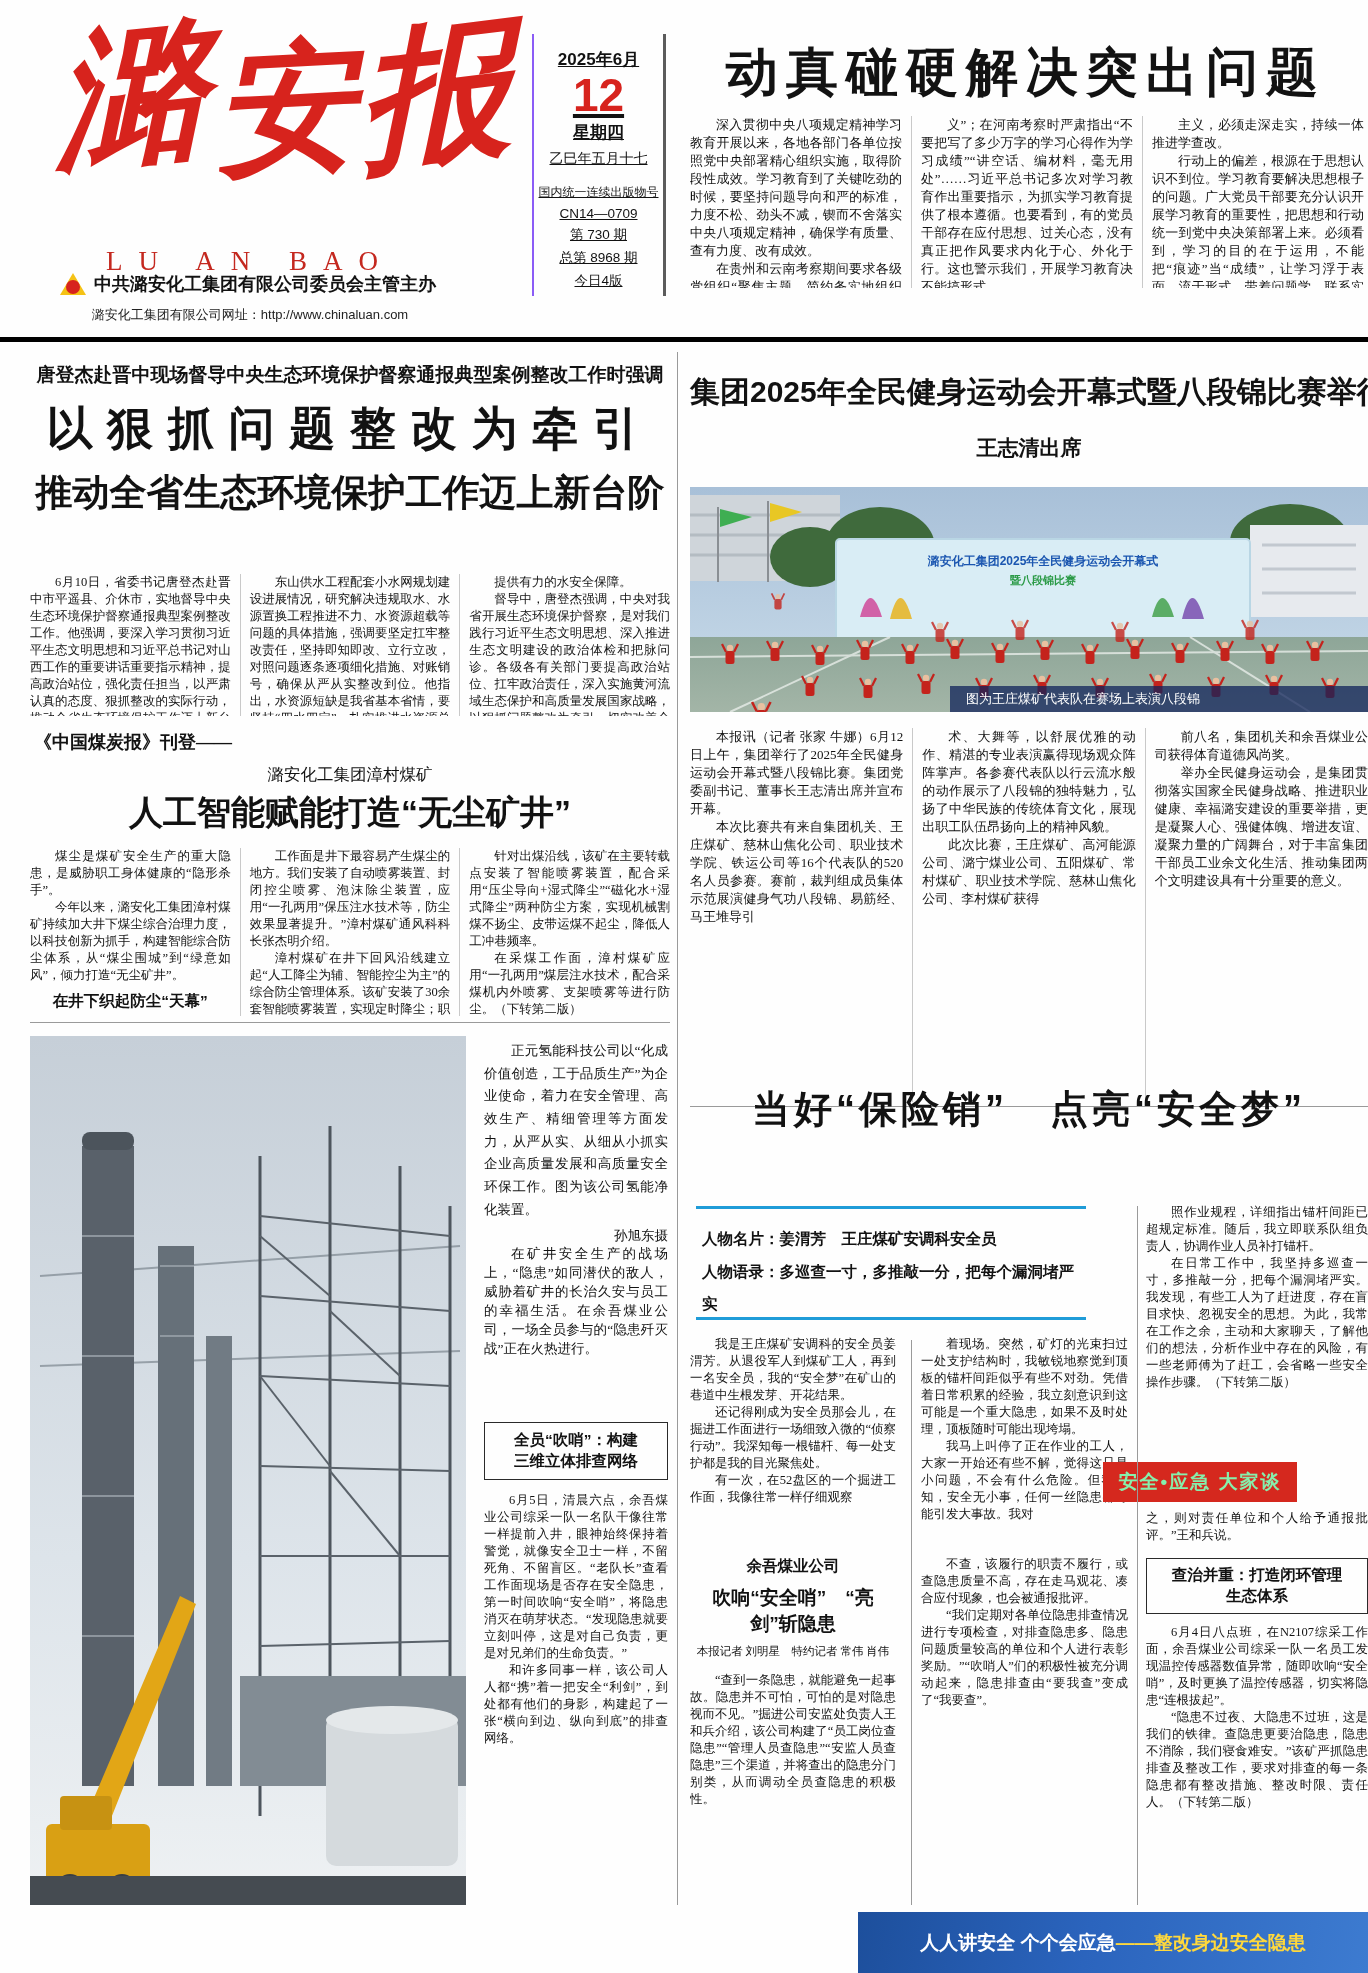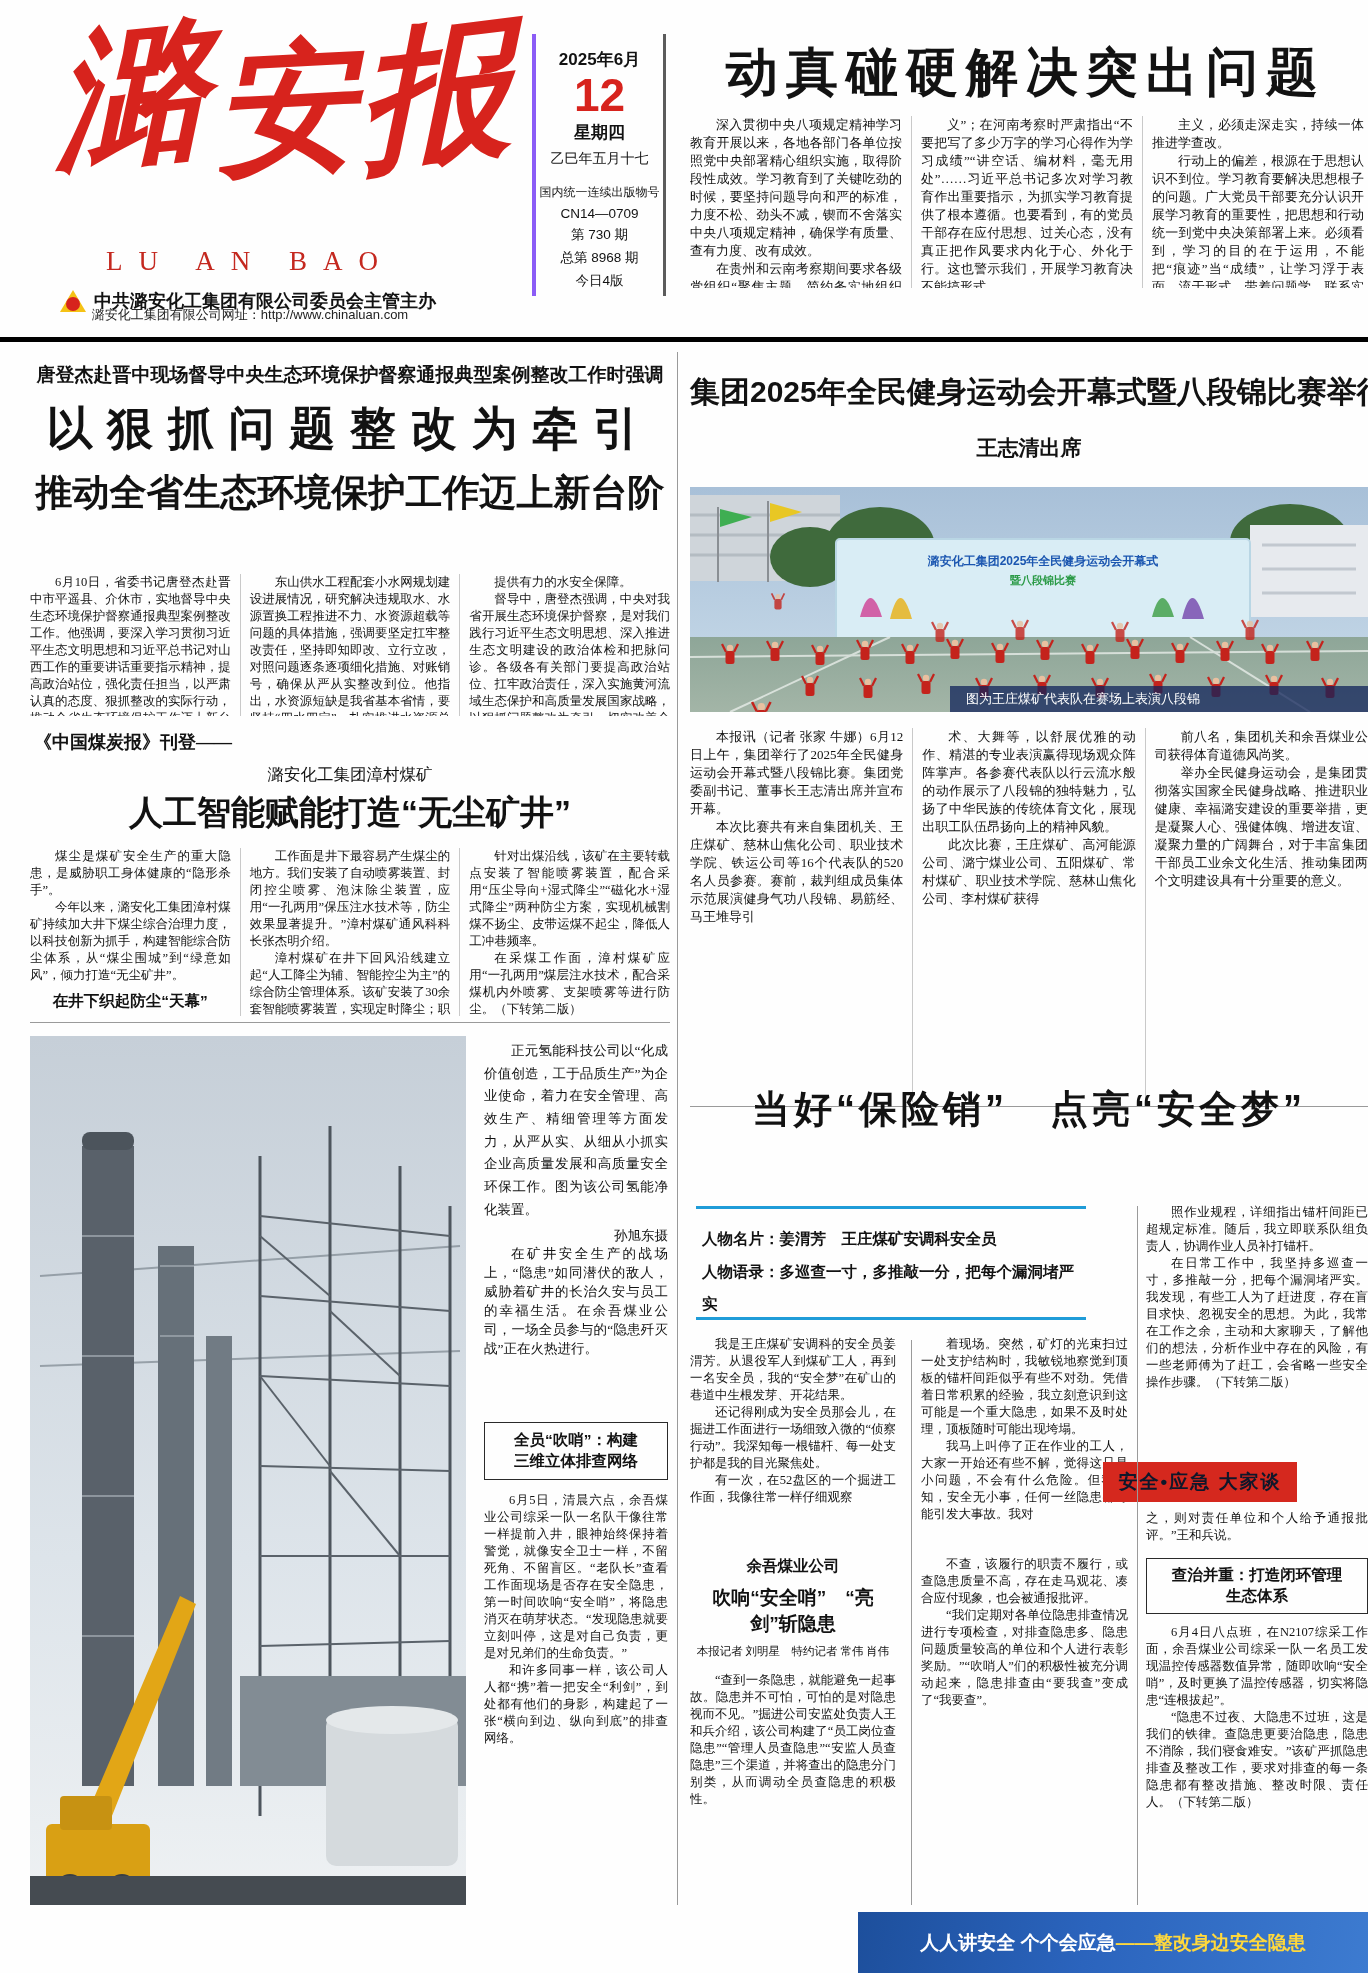--- a/index.html
+++ b/index.html
@@ -14,22 +14,22 @@
   .mast-title span:nth-child(2){transform:rotate(-3deg) translateY(14px) scale(.92);}
   .mast-title span:nth-child(3){transform:rotate(-7deg) skewX(-5deg);}
   .mast-latin{text-align:center;color:#c4281f;font-size:27px;letter-spacing:16px;font-family:"Liberation Serif",serif;}
   .pub-row{display:flex;align-items:center;justify-content:center;gap:8px;font-weight:bold;font-size:18px;
         font-family:"Liberation Sans","DejaVu Sans",sans-serif;}
   .logo-tri{width:0;height:0;border-left:13px solid transparent;border-right:13px solid transparent;
         border-bottom:22px solid #f5c215;position:relative;display:inline-block;}
   .logo-tri i{position:absolute;left:-7px;top:7px;width:14px;height:14px;border-radius:50%;background:#d7231d;display:block;}
   .website{font-size:13px;text-align:center;font-family:"Liberation Sans","DejaVu Sans",sans-serif;color:#222;}
   
-  .datebox{border-left:4px solid #8b5cf6;border-right:3px solid #5c5c5c;text-align:center;
-        font-family:"Liberation Sans","DejaVu Sans",sans-serif;padding-top:14px;box-sizing:border-box;}
+  .datebox{border-left:2px solid #8b5cf6;border-right:3px solid #5c5c5c;text-align:center;
+        font-family:"Liberation Sans","DejaVu Sans",sans-serif;padding-top:14px;box-sizing:border-box;text-decoration:underline;}
   .db-month{font-size:17px;font-weight:bold;}
   .db-day{font-size:46px;font-weight:900;color:#d7231d;line-height:1.05;}
   .db-week{font-size:17px;font-weight:bold;margin-top:2px;}
   .db-lunar{font-size:14px;margin-top:6px;}
   .db-small{font-size:12px;margin-top:16px;}
   .db-num{font-size:13.5px;margin-top:5px;}
   
   .rule{background:#000;}
   .thin{background:#9a9a9a;}
   
@@ -43,21 +43,21 @@
   .kicker{font-size:19px;font-weight:bold;text-align:center;}
   .h-sans{font-family:"Liberation Sans","DejaVu Sans",sans-serif;font-weight:900;text-align:center;white-space:nowrap;}
   .h-serif{font-family:"Liberation Serif","DejaVu Serif",serif;font-weight:900;text-align:center;}
   .inset-h{font-family:"Liberation Sans","DejaVu Sans",sans-serif;font-weight:800;font-size:15.5px;
         text-align:center;text-indent:0;margin:8px 0 6px;}
   .boxed{border:1.5px solid #2a2a2a;box-sizing:border-box;display:flex;align-items:center;justify-content:center;
         font-family:"Liberation Sans","DejaVu Sans",sans-serif;font-weight:800;font-size:15.5px;text-align:center;padding:4px 24px;}
   
   .card{border-top:3px solid #1f9cd8;border-bottom:3px solid #1f9cd8;box-sizing:border-box;
         padding:14px 6px;font-size:15.5px;font-weight:600;line-height:2.1;}
-  .badge{background:#d5281e;color:#0f172a;display:flex;align-items:center;justify-content:center;
+  .badge{background:#d5281e;color:#86efac;display:flex;align-items:center;justify-content:center;
         font-family:"Liberation Sans","DejaVu Sans",sans-serif;font-weight:800;font-size:19px;letter-spacing:2px;}
   
   .yw-org{font-size:15.5px;font-weight:800;text-align:center;font-family:"Liberation Sans",sans-serif;}
   .yw-h{font-size:19px;font-weight:900;text-align:center;font-family:"Liberation Sans",sans-serif;margin-top:8px;line-height:1.35;}
   .yw-by{font-size:11.5px;text-align:center;margin-top:8px;}
   
   .hy{font-size:13.5px;line-height:1.68;text-align:justify;}
   .hy .credit{text-align:right;text-indent:0;margin-top:4px;}
   
   .photo{overflow:hidden;}
@@ -76,21 +76,21 @@
 <body>
 
 <div class="page">
 
   <div class="abs mast-title" style="left:55px;top:18px;width:390px;height:226px;">
     <span>潞</span>
     <span>安</span>
     <span>报</span>
   </div>
   <div class="abs mast-latin" style="left:55px;top:246px;width:390px;">LU AN BAO</div>
-  <div class="abs pub-row" style="left:40px;top:289px;width:416px;">
+  <div class="abs pub-row" style="left:40px;top:272px;width:416px;">
     <span class="logo-tri">
         <i></i>
       </span>
     <span>中共潞安化工集团有限公司委员会主管主办</span>
   </div>
   <div class="abs website" style="left:70px;top:306px;width:360px;">潞安化工集团有限公司网址：http://www.chinaluan.com</div>
 
   <div class="abs datebox" style="left:532px;top:34px;width:134px;height:262px;">
     <div class="db-month">2025年6月</div>
     <div class="db-day">12</div>

